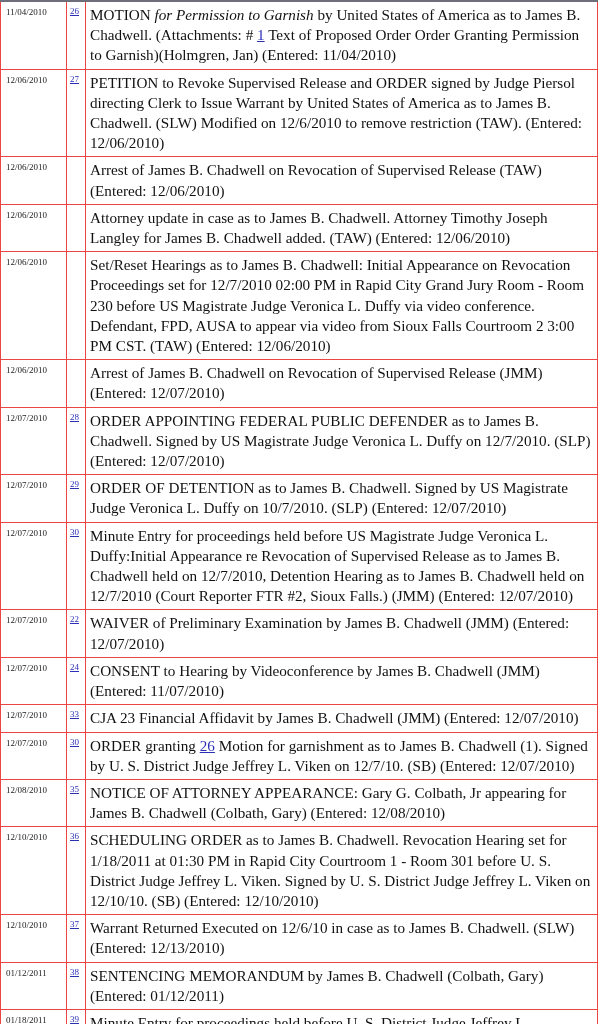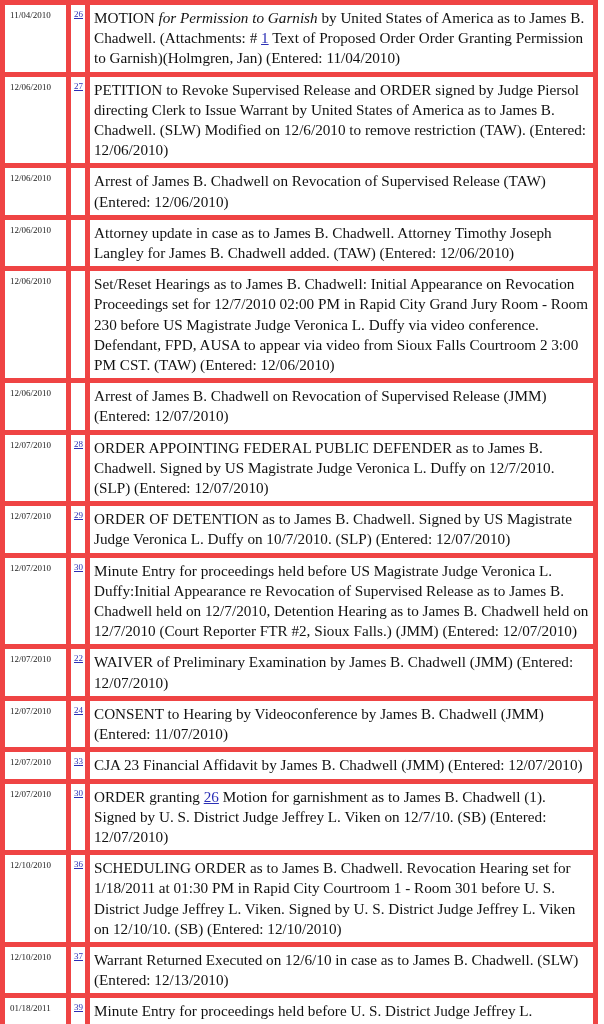--- a/index.html
+++ b/index.html
@@ -7,21 +7,21 @@
   table.docket {
     position: absolute; left: 0; top: 0;
     width: 598px;
     border-collapse: collapse;
     border-top: 2px solid #6e6e7a;
     font-family: "Liberation Serif", "DejaVu Serif", serif;
     color: #111;
     table-layout: fixed;
   }
   table.docket td {
-    border: 5px solid #ef4444;
+    border: 1px solid #ef4444;
     vertical-align: top;
     padding: 0;
   }
   td.date {
     width: 66px;
     font-size: 9px;
     line-height: 12px;
     padding: 4px 0 0 5px !important;
     box-sizing: border-box;
     color: #222;
@@ -108,28 +108,38 @@
     <td class="date">12/07/2010</td>
     <td class="num"><a href="#">33</a></td>
     <td class="text"><span>CJA 23 Financial Affidavit by James B. Chadwell (JMM) (Entered: 12/07/2010)</span></td>
   </tr>
       <tr>
     <td class="date">12/07/2010</td>
     <td class="num"><a href="#">30</a></td>
     <td class="text"><span>ORDER granting </span><a href="#">26</a><span> Motion for garnishment as to James B. Chadwell (1). Signed by U. S. District Judge Jeffrey L. Viken on 12/7/10. (SB) (Entered: 12/07/2010)</span></td>
   </tr>
       <tr>
+    <td class="date">12/08/2010</td>
+    <td class="num"><a href="#">35</a></td>
+    <td class="text"><span>NOTICE OF ATTORNEY APPEARANCE: Gary G. Colbath, Jr appearing for James B. Chadwell (Colbath, Gary) (Entered: 12/08/2010)</span></td>
+  </tr>
+      <tr>
     <td class="date">12/10/2010</td>
     <td class="num"><a href="#">36</a></td>
     <td class="text"><span>SCHEDULING ORDER as to James B. Chadwell. Revocation Hearing set for 1/18/2011 at 01:30 PM in Rapid City Courtroom 1 - Room 301 before U. S. District Judge Jeffrey L. Viken. Signed by U. S. District Judge Jeffrey L. Viken on 12/10/10. (SB) (Entered: 12/10/2010)</span></td>
   </tr>
       <tr>
     <td class="date">12/10/2010</td>
     <td class="num"><a href="#">37</a></td>
     <td class="text"><span>Warrant Returned Executed on 12/6/10 in case as to James B. Chadwell. (SLW) (Entered: 12/13/2010)</span></td>
   </tr>
       <tr>
+    <td class="date">01/12/2011</td>
+    <td class="num"><a href="#">38</a></td>
+    <td class="text"><span>SENTENCING MEMORANDUM by James B. Chadwell (Colbath, Gary) (Entered: 01/12/2011)</span></td>
+  </tr>
+      <tr>
     <td class="date">01/18/2011</td>
     <td class="num"><a href="#">39</a></td>
     <td class="text"><span>Minute Entry for proceedings held before U. S. District Judge Jeffrey L. Viken:Final Hearing re Revocation of Supervised Release as to James B. Chadwell granting re </span></td>
   </tr>
     </tbody>
 </table>
 
 </body></html>

